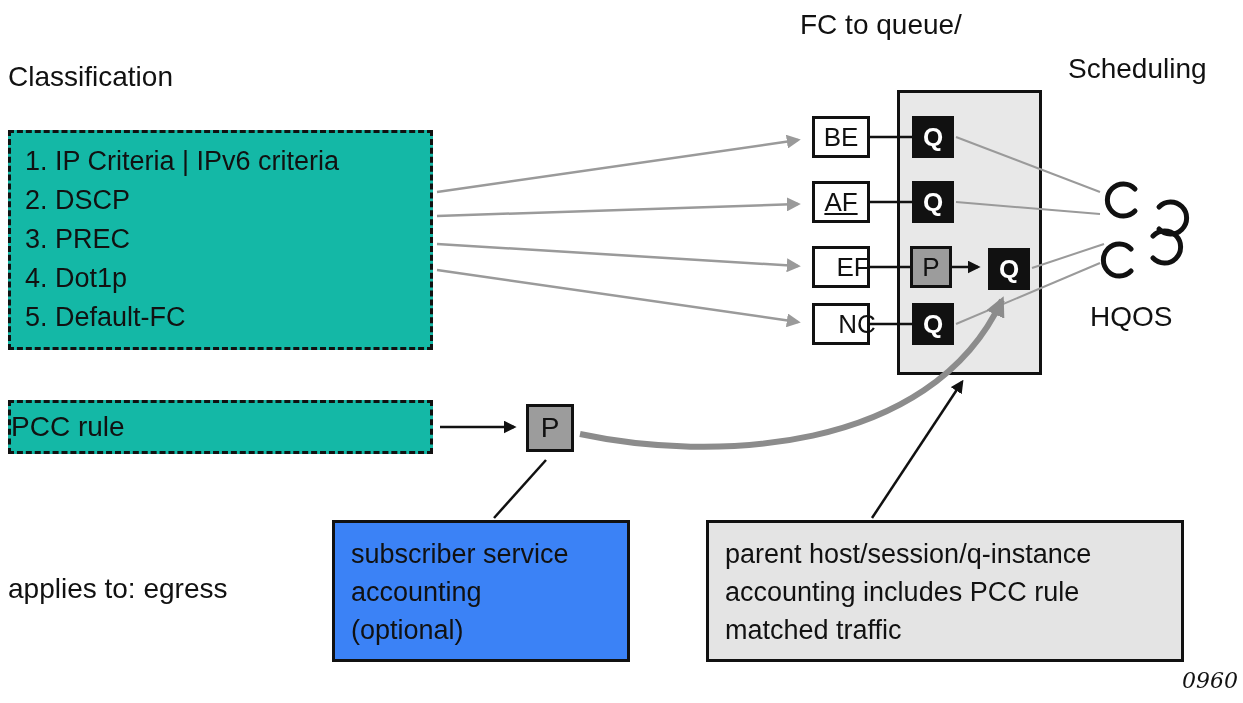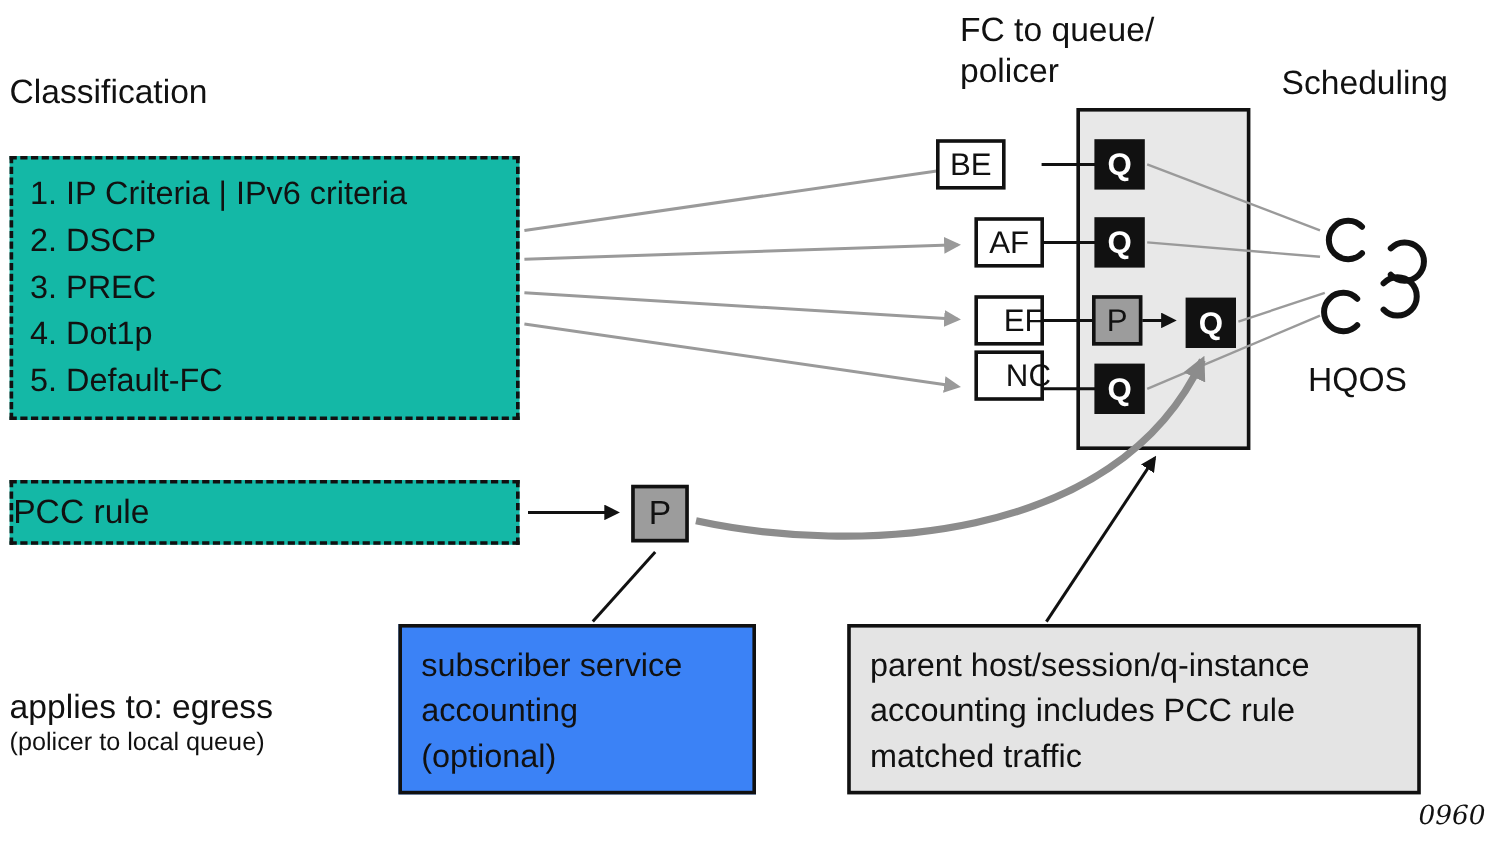--- a/index.html
+++ b/index.html
@@ -112,37 +112,36 @@
 
     <line x1="494" y1="518" x2="546" y2="460" stroke="#111111" stroke-width="2.5"></line>
 
     <line x1="872" y1="518" x2="962" y2="382" stroke="#111111" stroke-width="2.5" marker-end="url(#arrow-black)"></line>
   </svg>
 
   <div class="abs label" style="left:8px;top:60px;">Classification</div>
 
   <div class="abs label" style="left:800px;top:8px;">
     <div>FC to queue/</div>
-    <div>policer</div>
   </div>
 
   <div class="abs label" style="left:1068px;top:52px;">Scheduling</div>
 
   <div class="dashed-box class-list">
     <div class="class-item">1. IP Criteria | IPv6 criteria</div>
     <div class="class-item">2. DSCP</div>
     <div class="class-item">3. PREC</div>
     <div class="class-item">4. Dot1p</div>
     <div class="class-item">5. Default-FC</div>
   </div>
 
-  <div class="fc-box" style="left:780px;top:116px;">BE</div>
-  <div class="fc-box" style="left:812px;top:181px;">AF</div>
+  <div class="fc-box" style="left:812px;top:116px;">BE</div>
+  <div class="fc-box" style="left:812px;top:181px;text-decoration:underline;">AF</div>
   <div class="fc-box" style="left:812px;top:246px;padding-left:24px;">EF</div>
-  <div class="fc-box" style="left:812px;top:292px;padding-left:32px;">NC</div>
+  <div class="fc-box" style="left:812px;top:303px;padding-left:32px;">NC</div>
 
   <div class="q-box" style="left:912px;top:116px;">Q</div>
   <div class="q-box" style="left:912px;top:181px;">Q</div>
   <div class="p-box" style="left:910px;top:246px;">P</div>
   <div class="q-box" style="left:988px;top:248px;">Q</div>
   <div class="q-box" style="left:912px;top:303px;">Q</div>
 
   <div class="abs label" style="left:1090px;top:300px;">HQOS</div>
 
   <div class="dashed-box pcc-box">
@@ -157,16 +156,15 @@
     <div>(optional)</div>
   </div>
 
   <div class="note-box note-parent">
     <div>parent host/session/q-instance</div>
     <div>accounting includes PCC rule</div>
     <div>matched traffic</div>
   </div>
 
   <div class="abs label" style="left:8px;top:572px;">applies to: egress</div>
-  <div class="abs small-note" style="left:8px;top:606px;">(policer to local queue)</div>
   <div class="abs fig-num" style="left:1182px;top:668px;">0960</div>
 
 </div>
 
 </body></html>

